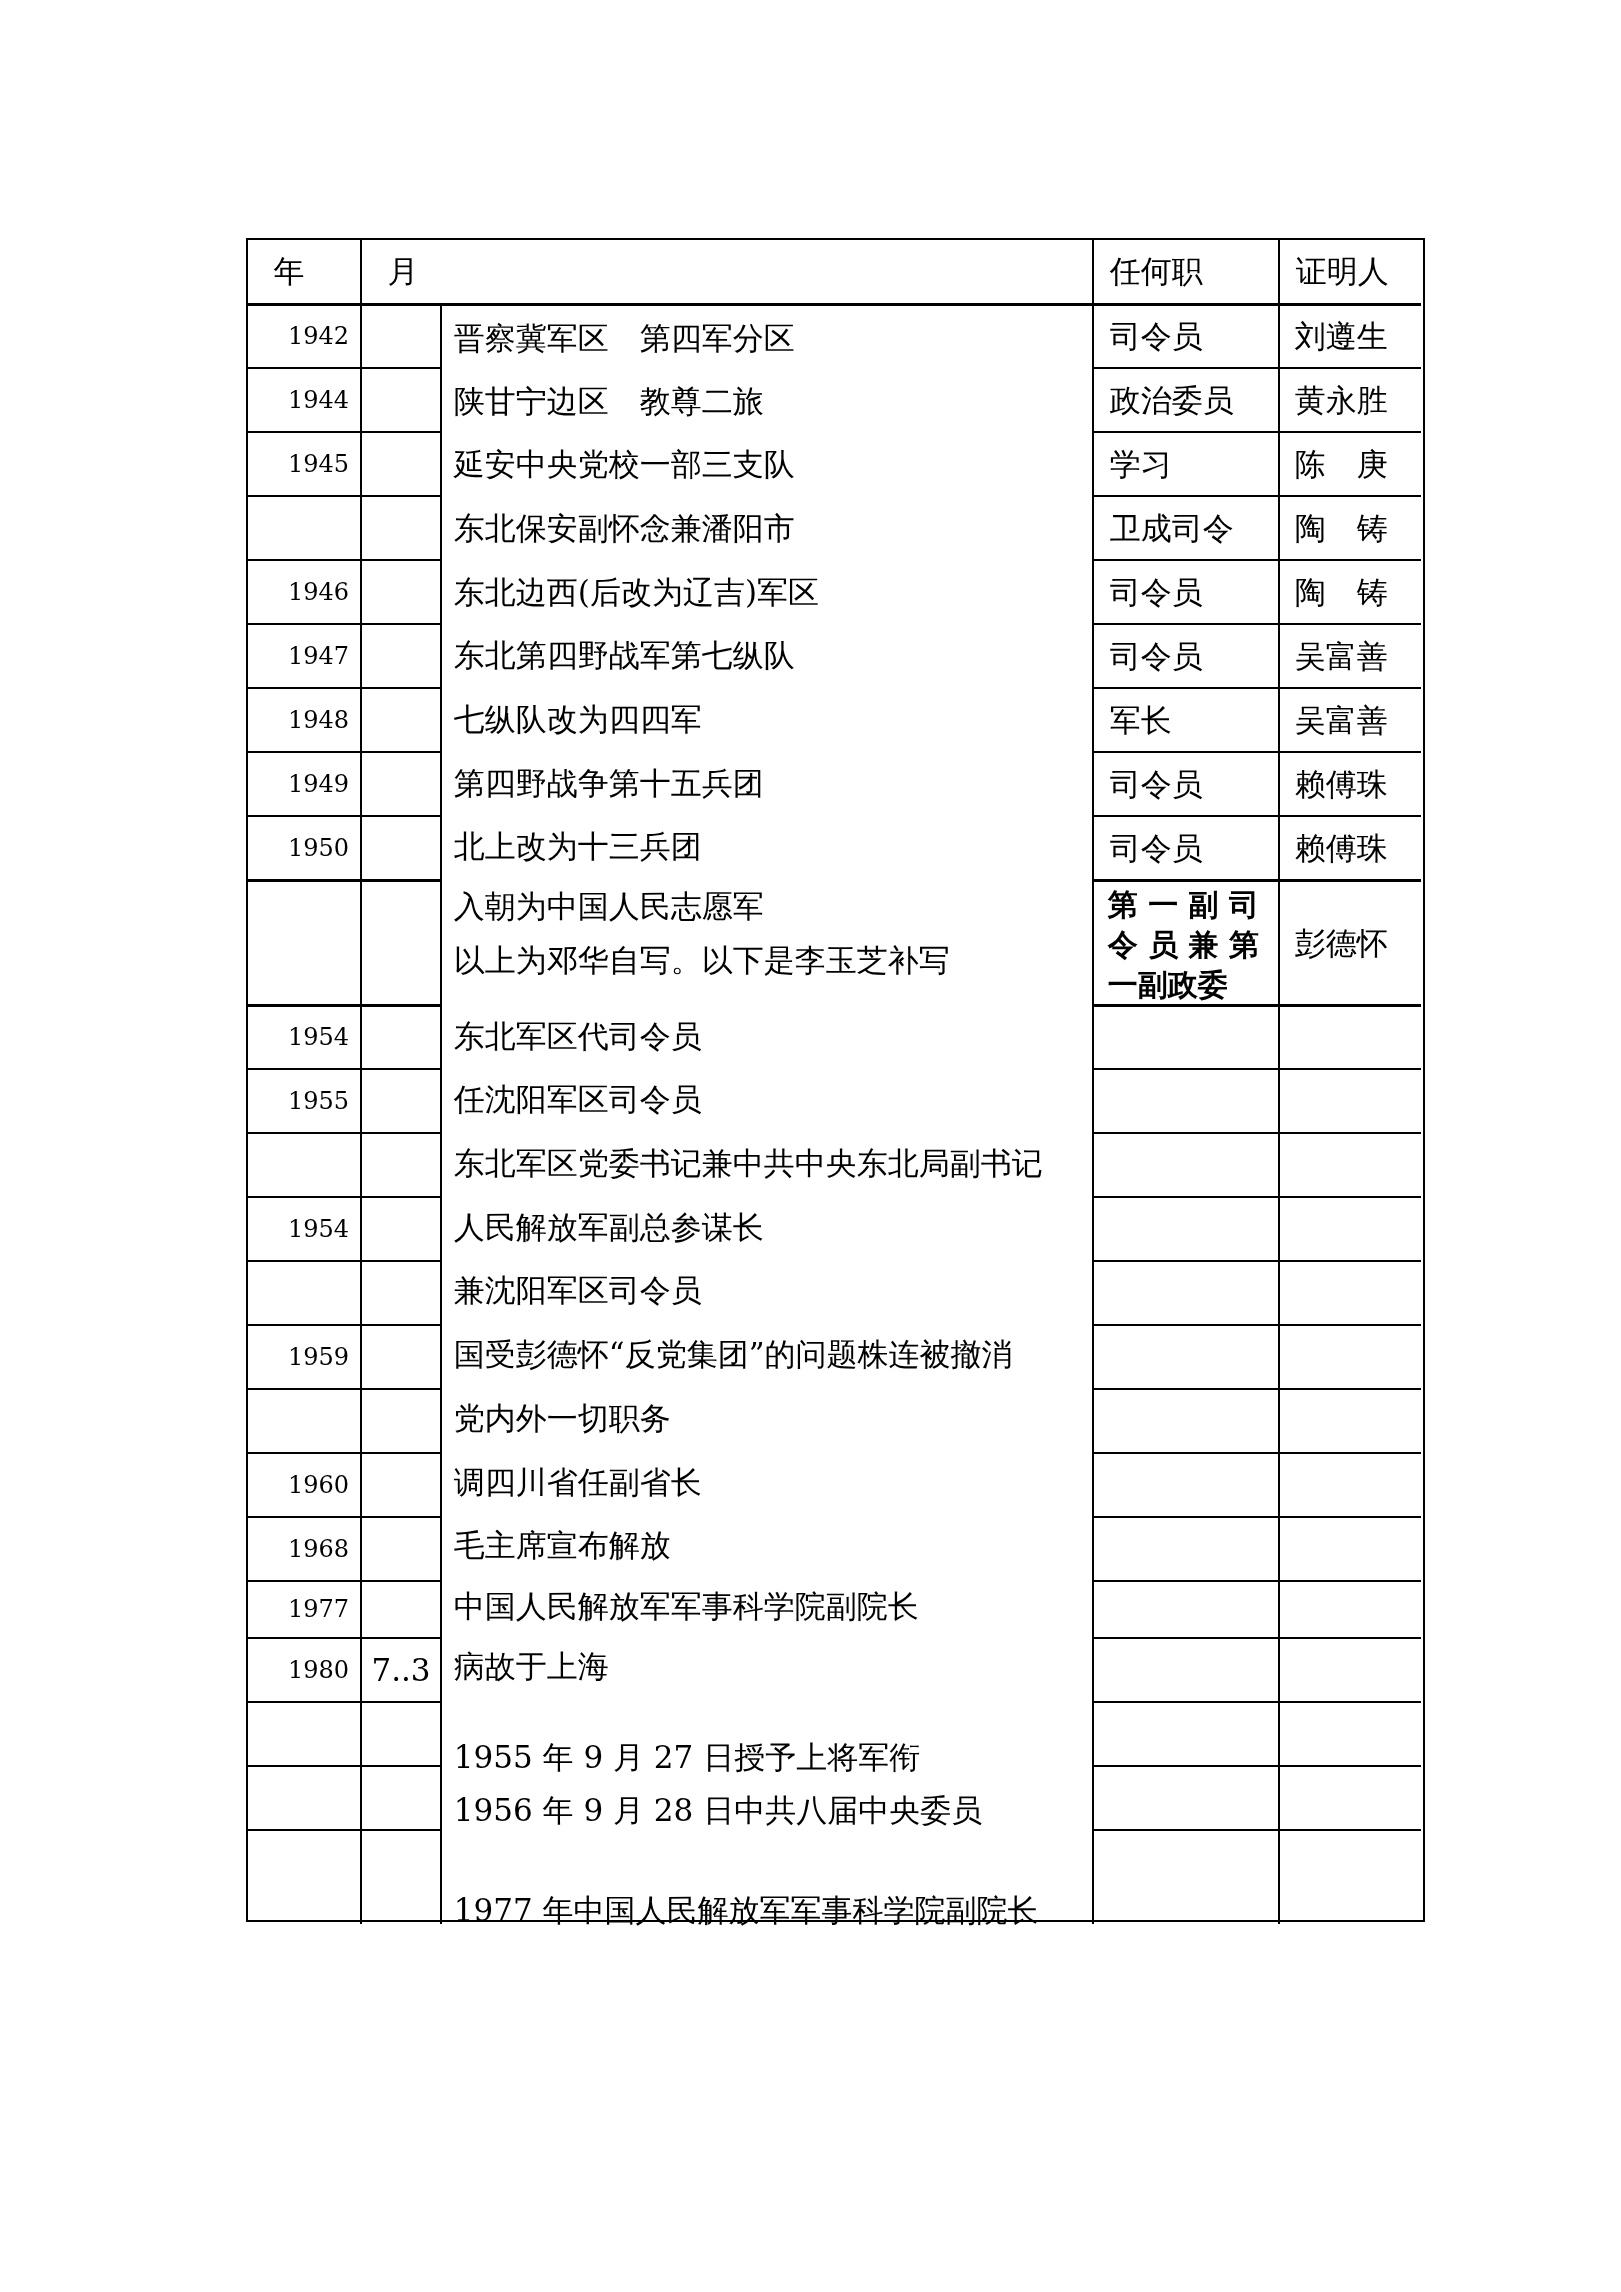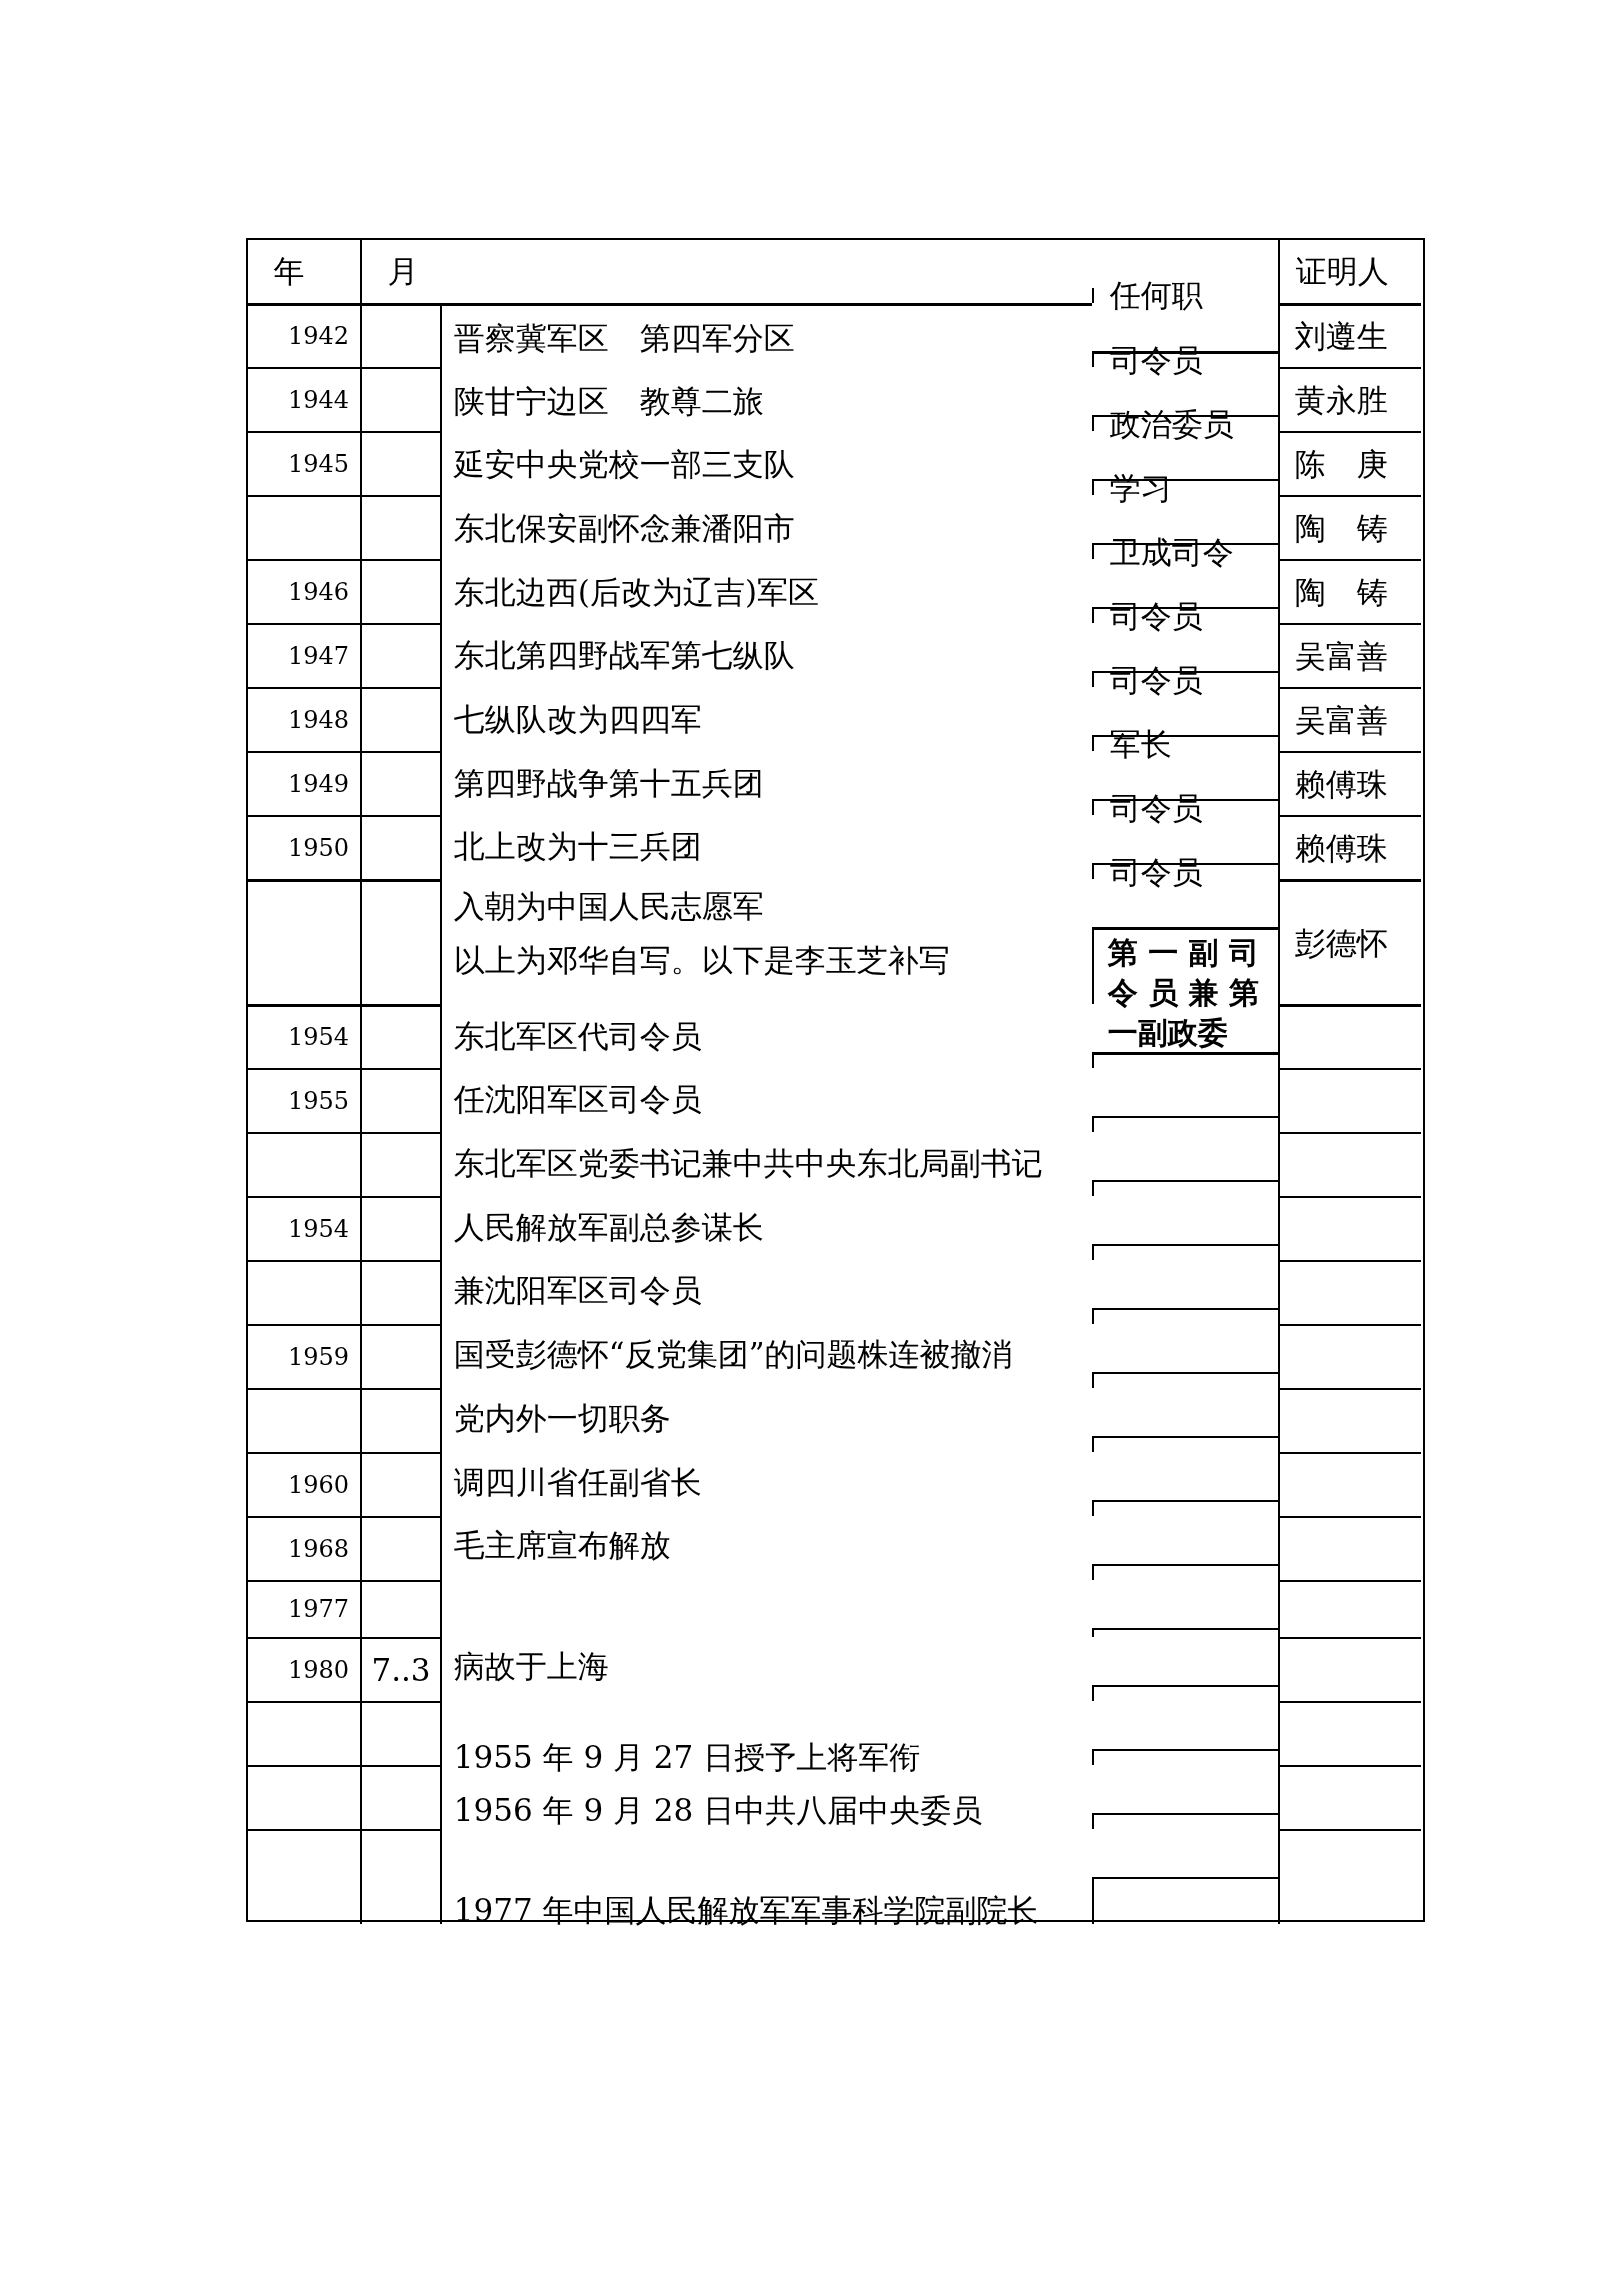--- a/index.html
+++ b/index.html
@@ -16,21 +16,21 @@
     grid-template-columns:112px 80px 652px 186px 143px;
     grid-template-rows:63px repeat(9,64px) 125px repeat(9,64px) 57px repeat(3,64px) 95px;
   }
   .cell{
     box-sizing:border-box;display:flex;align-items:center;
     font-size:31px;line-height:1.1;white-space:pre;overflow:visible;
   }
   .c1{grid-column:1;}
   .c2{grid-column:2;border-left:2.9px solid #000;}
   .c3{grid-column:3;border-left:2.9px solid #000;}
-  .c4{grid-column:4;border-left:2.9px solid #000;margin-top:48px;}
+  .c4{grid-column:4;border-left:2.9px solid #000;}
   .c5{grid-column:5;border-left:2.9px solid #000;}
   .bt{border-top:2.9px solid #000;}
   .thick-top{border-top-width:3.9px;}
   .header{padding-left:25.5px;}
   .header.c3{padding-left:11.8px;}
   .header.c4,.header.c5{padding-left:15.7px;}
   .year{padding-left:40px;font-size:24px;}
   .month{justify-content:center;font-size:31px;}
   .pos{padding-left:15.7px;}
   .pos-multi{
@@ -119,20 +119,21 @@
       <div class="rline" style="top:633px">以上为邓华自写。以下是李玉芝补写</div>
       <div class="rline" style="top:709px">东北军区代司令员</div>
       <div class="rline" style="top:772px">任沈阳军区司令员</div>
       <div class="rline" style="top:836px">东北军区党委书记兼中共中央东北局副书记</div>
       <div class="rline" style="top:900px">人民解放军副总参谋长</div>
       <div class="rline" style="top:963px">兼沈阳军区司令员</div>
       <div class="rline" style="top:1027px">国受彭德怀“反党集团”的问题株连被撤消</div>
       <div class="rline" style="top:1091px">党内外一切职务</div>
       <div class="rline" style="top:1155px">调四川省任副省长</div>
       <div class="rline" style="top:1218px">毛主席宣布解放</div>
+      <div class="rline" style="top:1279px">中国人民解放军军事科学院副院长</div>
       <div class="rline" style="top:1339px">病故于上海</div>
       <div class="rline" style="top:1430px">1955 年 9 月 27 日授予上将军衔</div>
       <div class="rline" style="top:1483px">1956 年 9 月 28 日中共八届中央委员</div>
       <div class="rline" style="top:1583px">1977 年中国人民解放军军事科学院副院长</div>
     </div>
 
     <div class="cell c4 bt thick-top pos" style="grid-row:2">司令员</div>
     <div class="cell c4 bt pos" style="grid-row:3">政治委员</div>
     <div class="cell c4 bt pos" style="grid-row:4">学习</div>
     <div class="cell c4 bt pos" style="grid-row:5">卫成司令</div>

